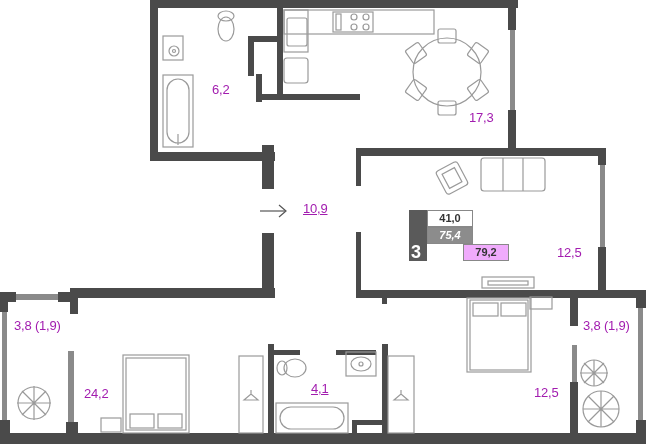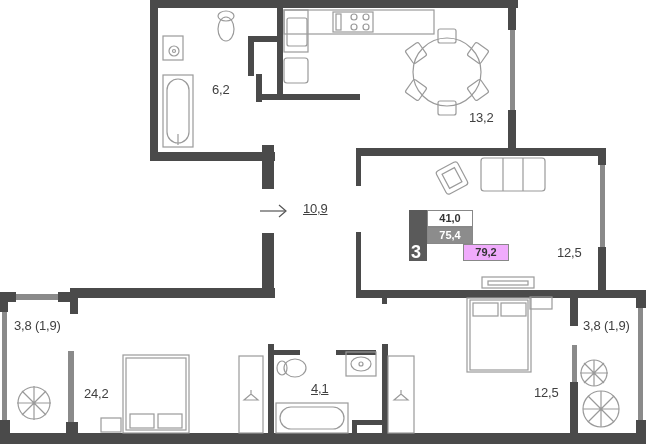--- a/index.html
+++ b/index.html
@@ -1,26 +1,26 @@
 <!DOCTYPE html>
 <html><head>
 <meta charset="utf-8">
 <style>
   html,body{margin:0;padding:0;background:#ffffff;}
   body{width:646px;height:444px;position:relative;overflow:hidden;font-family:"Liberation Sans",sans-serif;}
   .plan{position:absolute;left:0;top:0;width:646px;height:444px;}
   .w{position:absolute;background:#4a4a4a;}
   .win{position:absolute;background:#8a8a8a;}
-  .lbl{position:absolute;font-size:13px;color:#404040;white-space:nowrap;letter-spacing:-0.2px;}
+  .lbl{position:absolute;font-size:13px;color:#a21caf;white-space:nowrap;letter-spacing:-0.2px;}
   .badge{position:absolute;left:409px;top:210px;width:64px;height:51px;}
   .badge .num{position:absolute;left:0;top:0;width:18px;height:51px;background:#5a5a5a;}
   .badge .num span{position:absolute;left:2px;bottom:-2px;color:#fff;font-weight:bold;font-size:18px;}
   .badge .row{position:absolute;left:18px;width:46px;height:17px;box-sizing:border-box;border:1px solid #888;text-align:center;font-size:11px;font-weight:bold;line-height:15px;color:#333;}
   .badge .r1{top:0;background:#fff;text-align:center;}
-  .badge .r2{top:17px;background:#8c8c8c;color:#fff;}
+  .badge .r2{top:17px;background:#8c8c8c;color:#fff;font-style:italic;}
   .badge .r3{top:34px;background:#f0abfc;margin-left:36px;}
   svg.furn{position:absolute;left:0;top:0;}
 </style>
 </head>
 <body>
 
 <div class="plan">
 
   <div class="w" style="left:150px;top:0;width:8px;height:160px;"></div>
   <div class="w" style="left:150px;top:152px;width:125px;height:9px;"></div>
@@ -182,21 +182,21 @@
       <rect x="280" y="407" width="64" height="22" rx="11"></rect>
     </g>
 
     <g stroke="#555" stroke-width="1.2">
       <line x1="260" y1="211" x2="285" y2="211"></line>
       <polyline points="279,205 286,211 279,217"></polyline>
     </g>
   </svg>
 
   <div class="lbl" style="left:212px;top:82px;">6,2</div>
-  <div class="lbl" style="left:469px;top:110px;">13,2</div>
+  <div class="lbl" style="left:469px;top:110px;">17,3</div>
   <div class="lbl" style="left:303px;top:201px;text-decoration:underline;">10,9</div>
   <div class="lbl" style="left:557px;top:245px;">12,5</div>
   <div class="lbl" style="left:14px;top:318px;">3,8 (1,9)</div>
   <div class="lbl" style="left:84px;top:386px;">24,2</div>
   <div class="lbl" style="left:311px;top:381px;text-decoration:underline;">4,1</div>
   <div class="lbl" style="left:534px;top:385px;text-align:center;">12,5</div>
   <div class="lbl" style="left:583px;top:318px;">3,8 (1,9)</div>
 
   <div class="badge">
     <div class="num">

